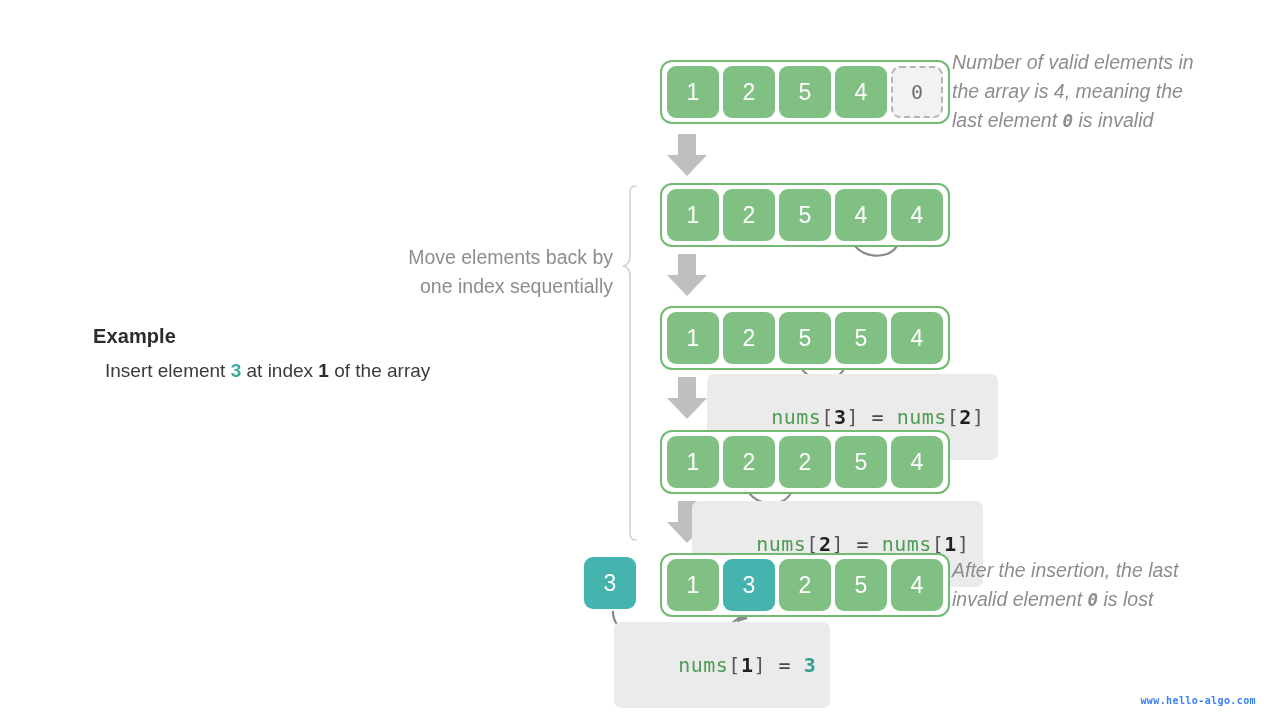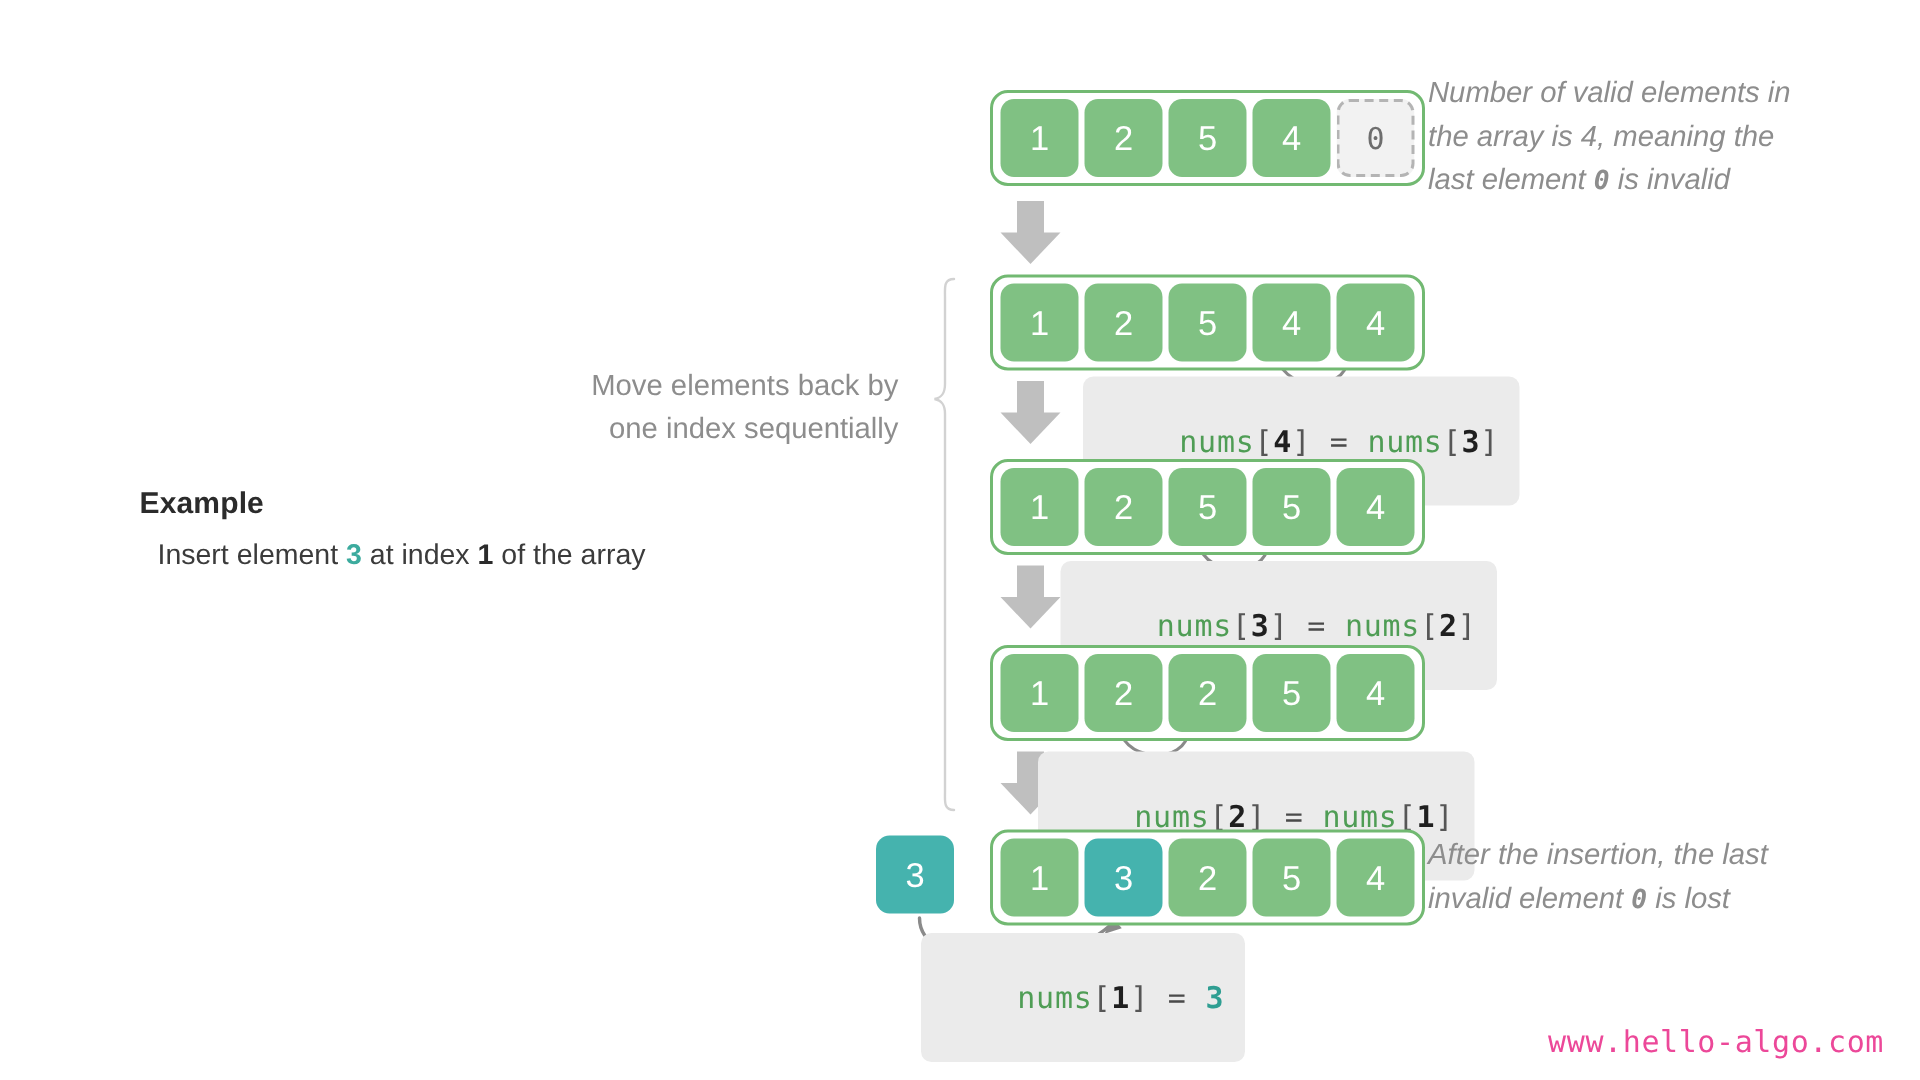--- a/index.html
+++ b/index.html
@@ -53,21 +53,21 @@
     font-family: "DejaVu Sans Mono", monospace;
     font-weight: bold;
     font-size: 17.5px;
     color: #8d8d8d;
   }
   #note-top    { left: 952px; top: 48px;  width: 320px; }
   #note-bottom { left: 952px; top: 556px; width: 320px; }
 
   #note-move {
     position: absolute;
-    left: 324px; top: 243px;
+    left: 338px; top: 243px;
     width: 275px;
     text-align: right;
     font-size: 19.5px;
     line-height: 29px;
     color: #8d8d8d;
   }
 
   
   .array {
     position: absolute;
@@ -159,23 +159,24 @@
     width: 1280px; height: 720px;
     pointer-events: none;
   }
 
   
   #watermark {
     position: absolute;
     right: 24px;
     bottom: 14px;
     font-family: "DejaVu Sans Mono", monospace;
-    font-size: 20px;
-    color: #ec4899;
+    font-size: 10px;
+    color: #3b82f6;
     letter-spacing: 0.4px;
+    font-weight: bold;
   }
 </style>
 </head>
 <body>
 
 <div id="stage">
 
   <svg id="overlay" viewBox="0 0 1280 720">
 
     <path d="M 636 186
@@ -237,23 +238,20 @@
   <div id="note-move">
     <span>Move elements back by</span><br>
     <span>one index sequentially</span>
   </div>
 
   <div class="down-arrow" style="left:667px; top:254px;">
     <div class="shaft"></div>
     <div class="head"></div>
   </div>
 
-  <div class="code-chip" style="left:722px; top:251px;">
-    <span class="id">nums</span><span class="brk">[</span><span class="num">4</span><span class="brk">]</span> <span class="op">=</span> <span class="id">nums</span><span class="brk">[</span><span class="num">3</span><span class="brk">]</span>
-  </div>
 
   <div class="array" id="row3" style="left:660px; top:306px;">
     <div class="cell">1</div>
     <div class="cell">2</div>
     <div class="cell">5</div>
     <div class="cell">5</div>
     <div class="cell">4</div>
   </div>
 
   <div class="down-arrow" style="left:667px; top:377px;">

